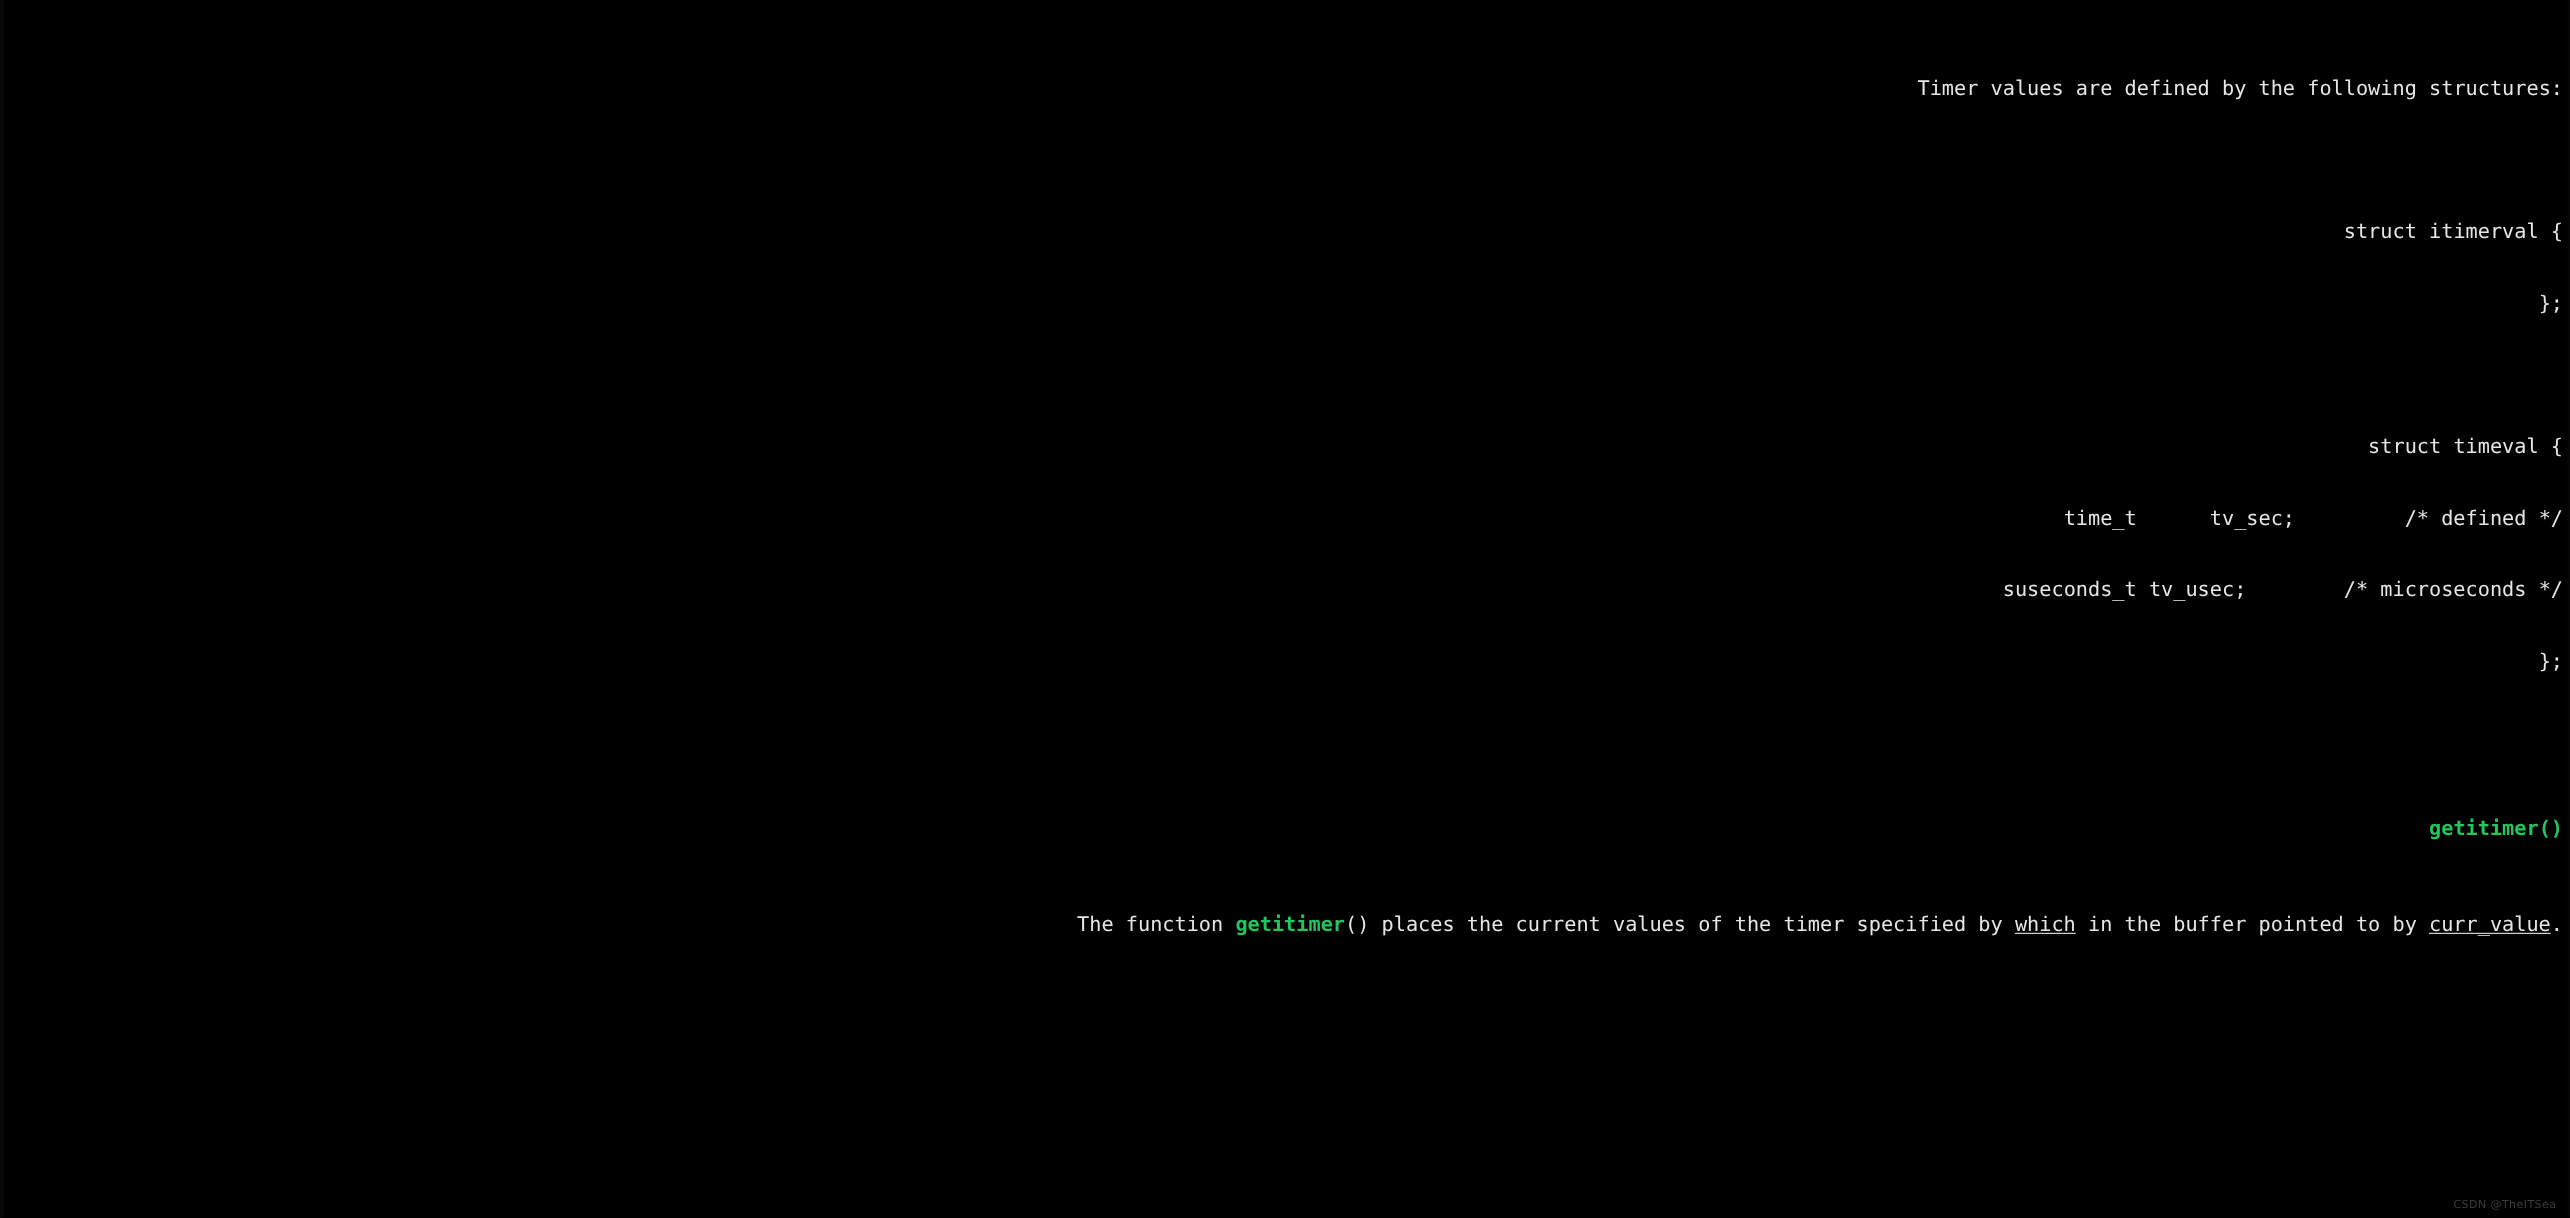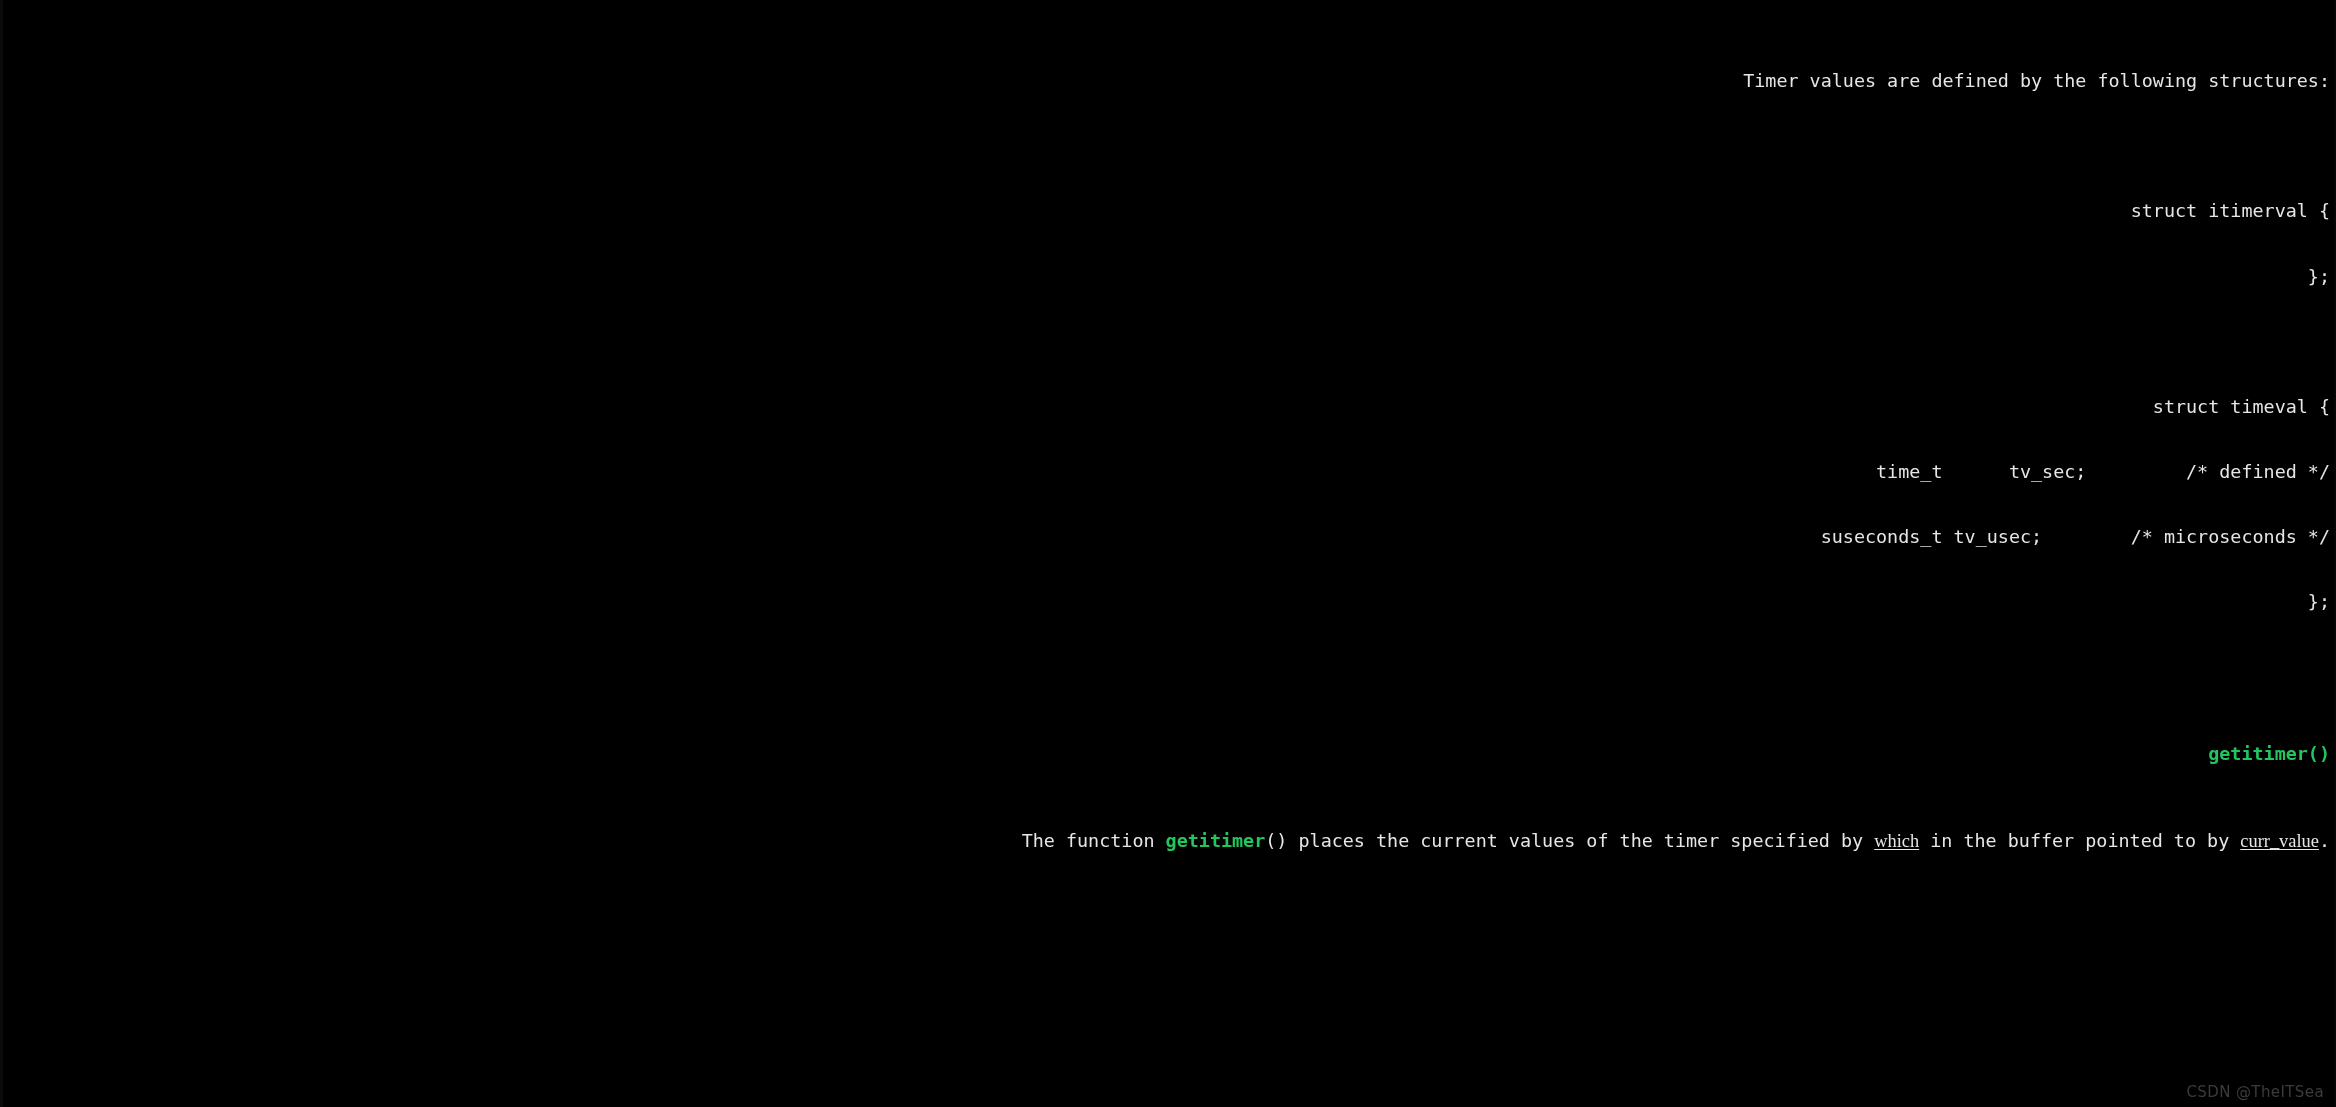--- a/index.html
+++ b/index.html
@@ -38,29 +38,29 @@
     white-space: pre;
     font-variant-ligatures: none;
     -webkit-font-smoothing: antialiased;
   }
   .ln {
     display: block;
     height: 21.72px;
     white-space: pre;
   }
   .b { font-weight: bold; color: #22c55e; }
-  .u { text-decoration: underline; text-underline-offset: 2px; font-family: Liberation Serif, serif; }
+  .u { text-decoration: underline; text-underline-offset: 2px; }
   .blank { display: block; height: 21.72px; }
   #watermark {
     position: absolute;
     right: 10px;
     bottom: 6px;
     color: #3b3b3b;
     font-family: "DejaVu Sans", "Liberation Sans", sans-serif;
-    font-size: 15px;
+    font-size: 10px;
     letter-spacing: 0.4px;
     white-space: pre;
   }
 </style>
 </head>
 <body>
 
 <div id="terminal">
 
   <div id="man-body">

